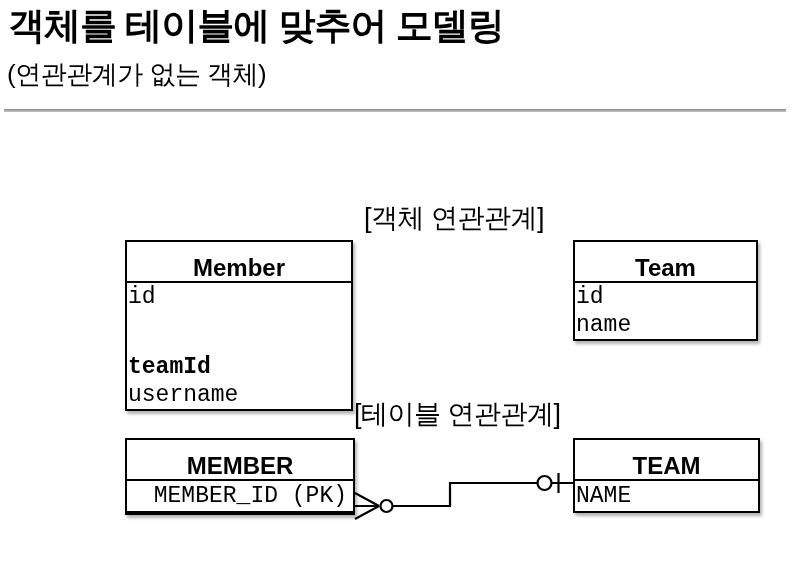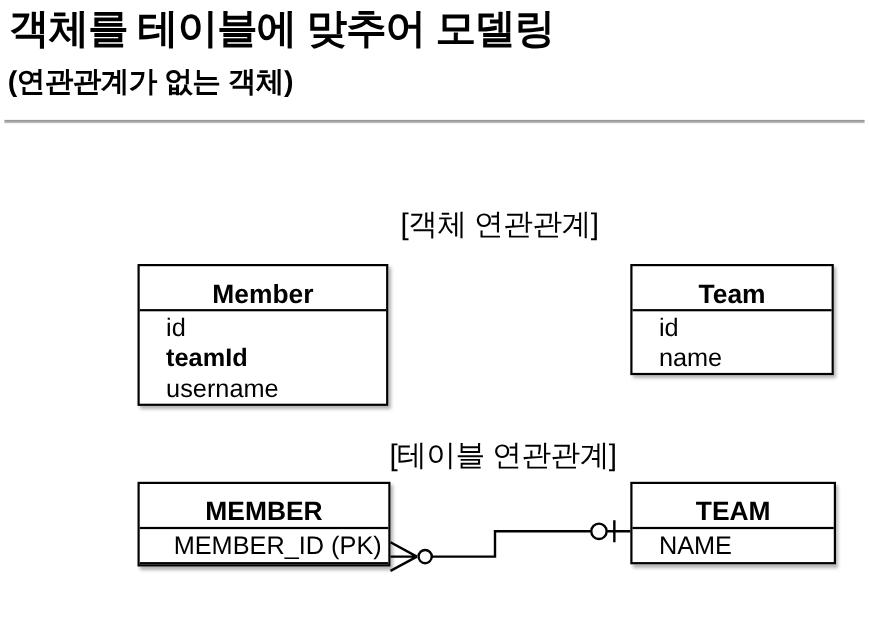--- a/index.html
+++ b/index.html
@@ -21,39 +21,39 @@
     font-weight: 600;
     letter-spacing: -1px;
     line-height: 1.2;
     white-space: nowrap;
   }
 
   .subtitle {
     position: absolute;
     left: 7px; top: 57px;
     font-size: 26px;
-    font-weight: 700;
+    font-weight: 400;
     letter-spacing: -0.5px;
     white-space: nowrap;
   }
 
   .divider {
     position: absolute;
     left: 4px; top: 109px;
     width: 782px; height: 3px;
     background: linear-gradient(#8e8e8e, #c4c4c4);
   }
 
   .section-label {
     position: absolute;
     font-size: 27px;
     letter-spacing: -0.5px;
     white-space: nowrap;
   }
-  .obj-label   { left: 364px; top: 186px; text-align: right; }
+  .obj-label   { left: 364px; top: 200px; text-align: right; }
   .table-label { left: 354px; top: 396px; }
 
   .entity {
     position: absolute;
     background: #ffffff;
     border: 2px solid #000;
     box-shadow: 2px 3px 3px rgba(0,0,0,0.30);
     font-size: 23px;
     line-height: 26px;
   }
@@ -62,24 +62,25 @@
     text-align: center;
     font-size: 24px;
     border-bottom: 2px solid #000;
     padding: 13px 4px 0 4px;
   }
   .entity .sec {
     border-bottom: 2px solid #000;
     text-align: right;
   }
   .entity .field {
-    padding: 1px 6px 1px 24px;
+    padding: 1px 6px 1px 1px;
     white-space: nowrap;
+    font-family: Liberation Mono, monospace;
   }
-  .entity .bold { font-weight: bold; }
+  .entity .bold { font-weight: bold; margin-top: 42px; }
 
   .member-class { left: 125px; top: 240px; width: 228px; }
   .team-class   { left: 573px; top: 240px; width: 185px; }
   .member-table { left: 125px; top: 438px; width: 230px; }
   .team-table   { left: 573px; top: 438px; width: 187px; }
   .member-table .field, .team-table .field { line-height: 28px; }
 
   .connector {
     position: absolute;
     left: 0; top: 0;

